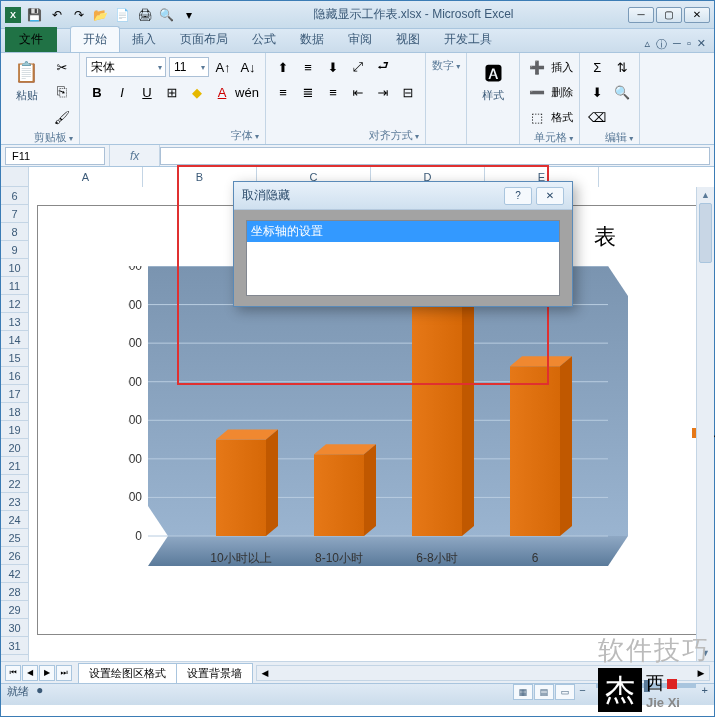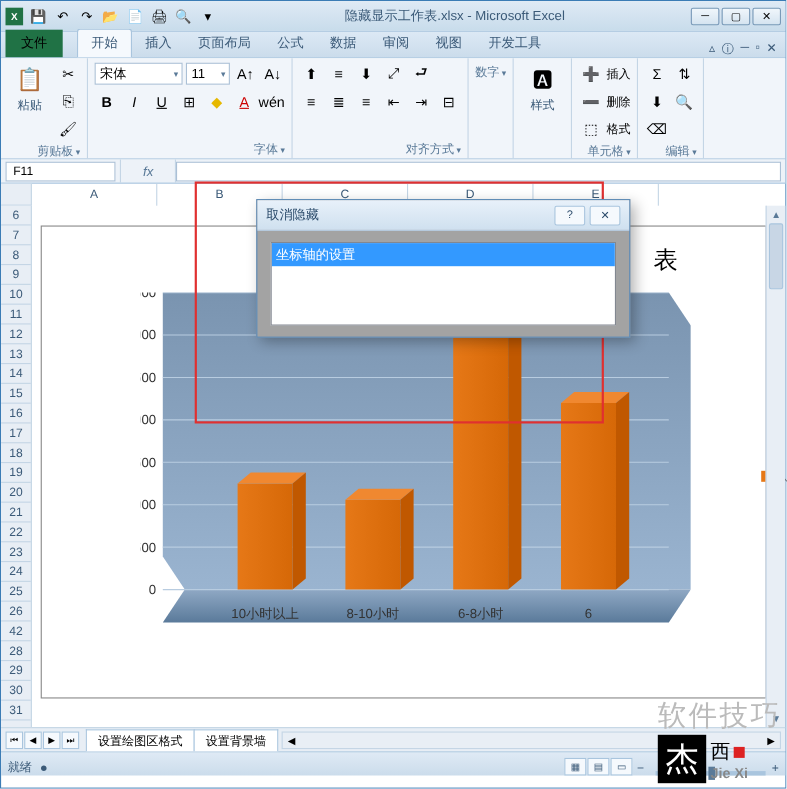--- a/index.html
+++ b/index.html
@@ -59,21 +59,21 @@
 .scroll-v .thumb { position: absolute; left: 2px; right: 2px; top: 16px; height: 60px; background: #c8d6e5; border: 1px solid #a9c5de; border-radius: 2px; }
 .scroll-v .arr { height: 16px; text-align: center; font-size: 9px; color: #5a7a98; line-height: 16px; cursor: pointer; }
 
 .sheet-tabs { height: 22px; background: #e8eef5; border-top: 1px solid #c4d5e5; display: flex; align-items: center; padding-left: 4px; }
 .nav-btns { display: flex; gap: 1px; margin-right: 6px; }
 .nav-btn { width: 16px; height: 16px; border: 1px solid #a9c5de; background: #f5f9fd; font-size: 8px; display: flex; align-items: center; justify-content: center; cursor: pointer; }
 .stab { padding: 2px 10px; font-size: 11px; background: #fff; border: 1px solid #a9c5de; border-bottom: none; cursor: pointer; margin-right: -1px; }
 .scroll-h { flex: 1; height: 16px; background: #e8eef5; margin: 0 4px; border: 1px solid #c4d5e5; position: relative; }
 .scroll-h .arr { position: absolute; width: 16px; height: 100%; font-size: 9px; text-align: center; line-height: 14px; cursor: pointer; }
 
-.statusbar { height: 22px; background: linear-gradient(#dfeaf5,#cbdceb); border-top: 1px solid #a9c5de; display: flex; align-items: flex-end; padding: 0 6px; font-size: 11px; color: #3b5a78; }
+.statusbar { height: 22px; background: linear-gradient(#dfeaf5,#cbdceb); border-top: 1px solid #a9c5de; display: flex; align-items: flex-start; padding: 0 6px; font-size: 11px; color: #3b5a78; }
 .statusbar .spacer { flex: 1; }
 .view-btns { display: flex; gap: 1px; }
 .view-btn { width: 20px; height: 16px; border: 1px solid #a9c5de; background: #f5f9fd; cursor: pointer; font-size: 9px; display: flex; align-items: center; justify-content: center; }
 .zoom-slider { width: 100px; height: 4px; background: #a9c5de; margin: 0 6px; position: relative; }
 .zoom-slider .zthumb { position: absolute; left: 48px; top: -4px; width: 6px; height: 12px; background: #5a7a98; }
 
 .dialog { position: absolute; left: 190px; top: 180px; width: 340px; background: #a3a3a3; border: 1px solid #5a8ab8; box-shadow: 4px 4px 12px rgba(0,0,0,0.3); z-index: 100; margin-left: 42px; }
 .dlg-title { height: 28px; background: linear-gradient(#e8f1fa,#cfe0ef); display: flex; align-items: center; padding: 0 8px; color: #2a4a6a; font-size: 12px; border-bottom: 1px solid #b5c9dd; }
 .dlg-title .spacer { flex: 1; }
 .dlg-tbtn { width: 28px; height: 18px; border: 1px solid #a9c5de; background: #f5f9fd; margin-left: 4px; font-size: 10px; display: flex; align-items: center; justify-content: center; cursor: pointer; border-radius: 2px; }

